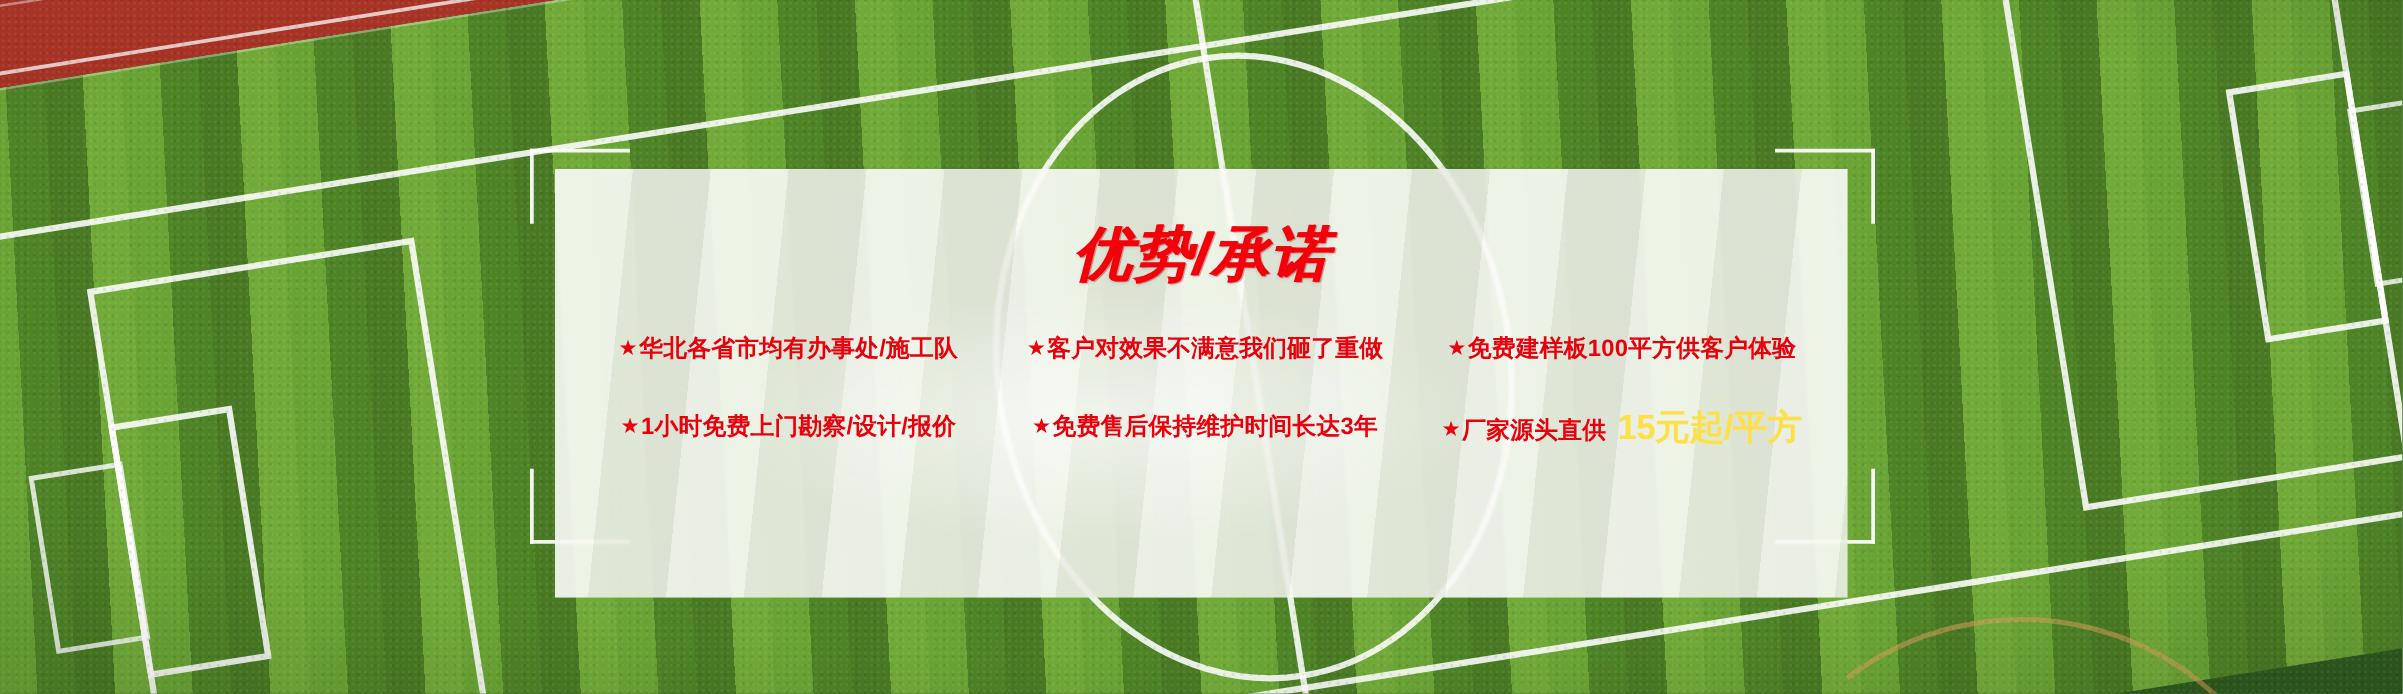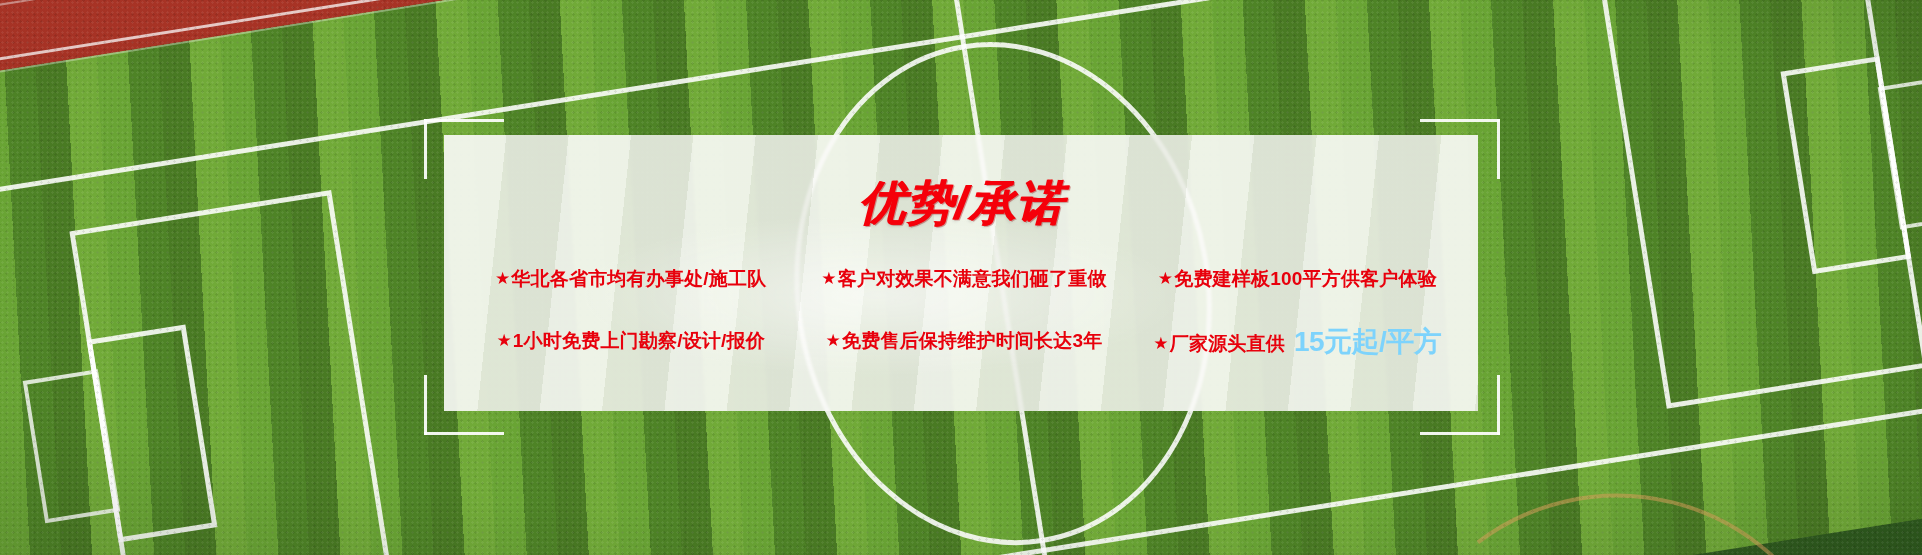--- a/index.html
+++ b/index.html
@@ -121,21 +121,21 @@
   .b-bl-v { left:0;   bottom:0; width:3px;   height:60px; }
   .b-br-h { right:0;  bottom:0; width:80px;  height:3px; }
   .b-br-v { right:0;  bottom:0; width:3px;   height:60px; }
 
   
   .panel {
     position:absolute;
     left: 444px;
     top: 135px;
     width: 1034px;
-    height: 276px;
+    height: 343px;
     background: rgba(246,247,242,0.88);
     backdrop-filter: blur(1px);
   }
   
   .panel::before {
     content:"";
     position:absolute; inset:0;
     background: repeating-linear-gradient(
       96deg,
       rgba(255,255,255,0.30) 0px, rgba(255,255,255,0.30) 62px,
@@ -202,21 +202,21 @@
     align-items:baseline;
   }
   .star {
     font-size: 17px;
     color:#e8000c;
     margin-right: 1px;
     line-height:1;
     transform: translateY(-1px);
   }
   .price {
-    color: #7dd3fc;
+    color: #fde047;
     font-size: 28px;
     font-weight: 900;
     letter-spacing: -.5px;
     margin-left: 9px;
     transform: translateY(1px);
   }
 
   
   .c1 { justify-content:center; }
   .c2 { justify-content:center; }

